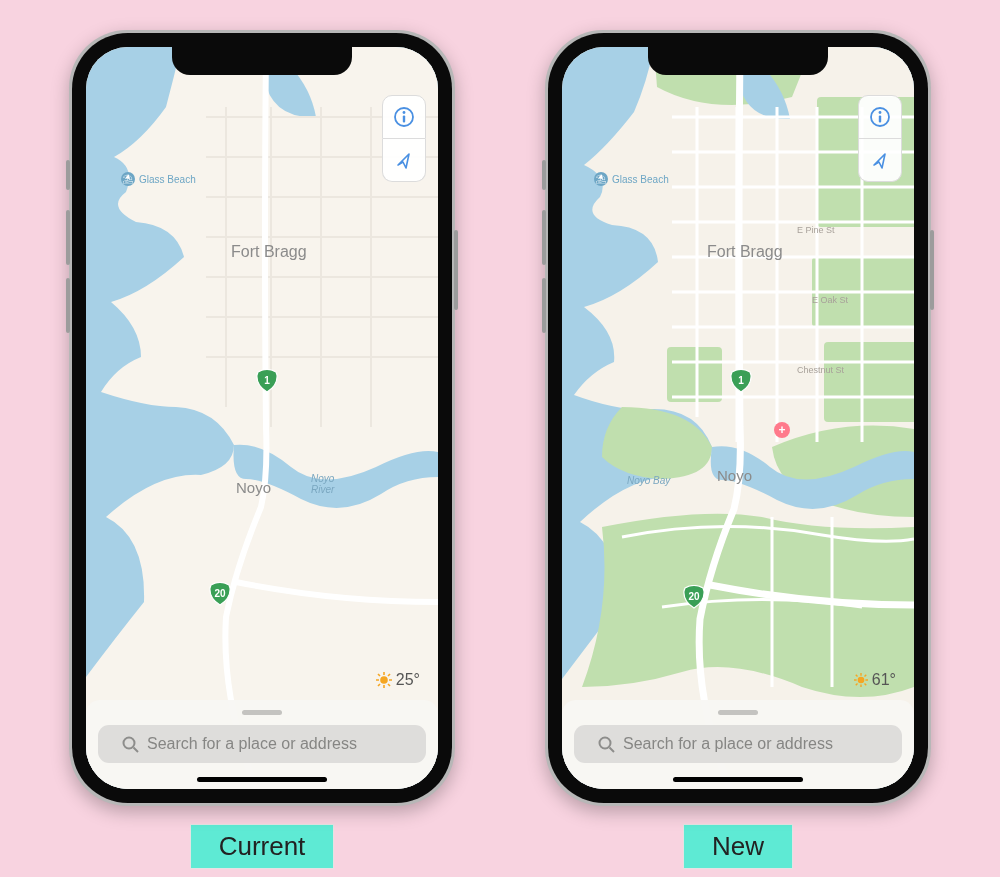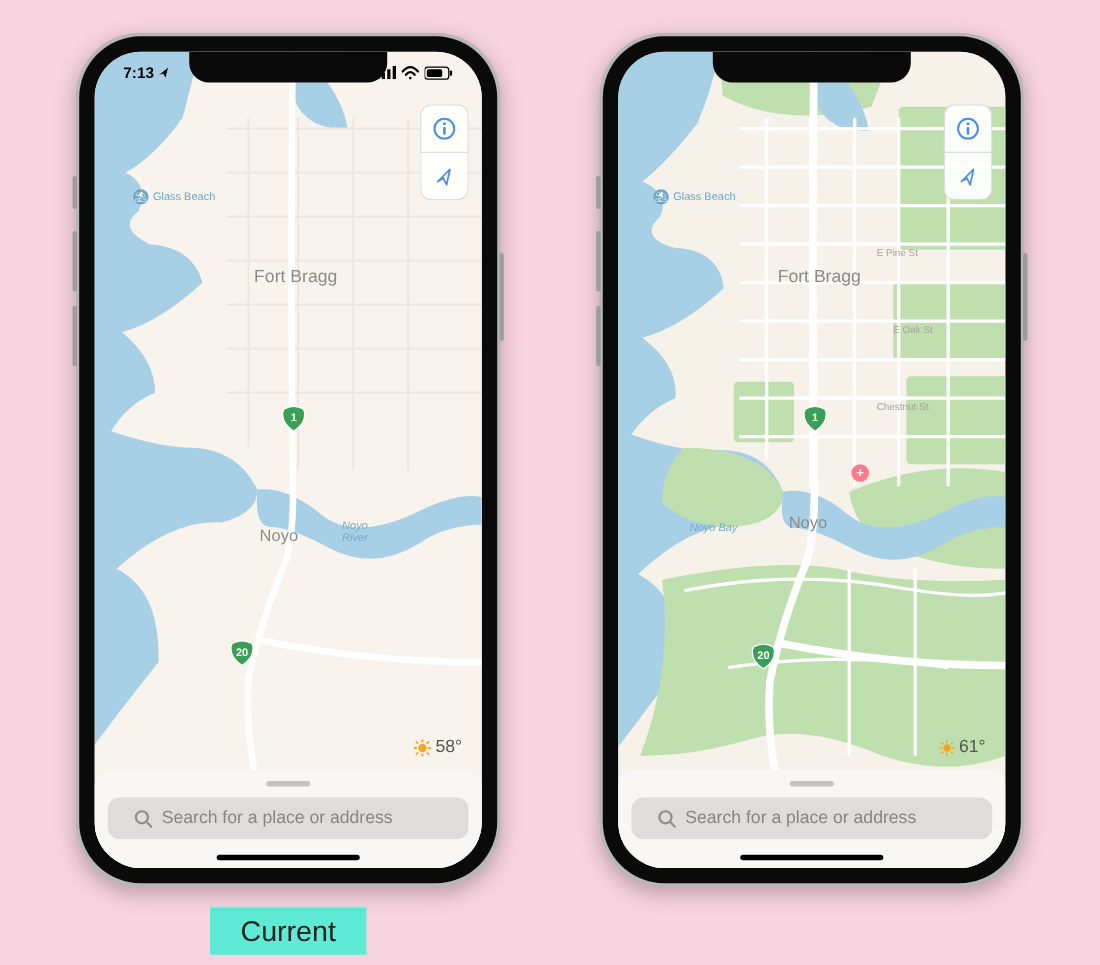--- a/index.html
+++ b/index.html
@@ -203,39 +203,20 @@
   <div class="col">
     <div class="phone">
       <div class="side-btn sb-left1"></div>
         <div class="side-btn sb-left2"></div>
       <div class="side-btn sb-left3"></div>
         <div class="side-btn sb-right"></div>
       <div class="phone-inner">
         <div class="screen">
           <div class="notch"></div>
 
-          <div class="status">
-            <div class="status-left">
-              <span>7:13</span>
-              <svg class="ico" width="12" height="12" viewBox="0 0 16 16">
-                  <use href="#loc-arrow-fill"></use>
-                </svg>
-            </div>
-            <div class="status-right">
-              <svg class="ico" width="18" height="12" viewBox="0 0 18 12" fill="currentColor">
-                  <use href="#sig"></use>
-                </svg>
-              <svg class="ico" width="16" height="14" viewBox="0 0 16 14">
-                  <use href="#wifi"></use>
-                </svg>
-              <svg class="ico" width="26" height="13" viewBox="0 0 26 13">
-                  <use href="#bat"></use>
-                </svg>
-            </div>
-          </div>
 
           <div class="map">
             <div class="water"></div>
             <div class="land">
               <svg viewBox="0 0 352 742" preserveAspectRatio="none">
                 <path fill="#f8f4ed" d="
                   M352 0 L95 0
                   Q88 30 80 60
                   Q55 95 28 110
                   Q50 120 40 145
@@ -311,21 +292,21 @@
               <svg width="18" height="18" viewBox="0 0 18 18">
                   <use href="#loc-arrow"></use>
                 </svg>
             </div>
           </div>
 
           <div class="weather" style="bottom:100px;top:auto;">
             <svg width="16" height="16" viewBox="0 0 16 16" style="color:#f5a623">
                 <use href="#sun"></use>
               </svg>
-            <span>58°</span>
+            <span>25°</span>
           </div>
 
           <div class="sheet">
             <div class="grabber"></div>
             <div class="search">
               <svg width="17" height="17" viewBox="0 0 17 17" style="color:#8d8d8b">
                   <use href="#search-i"></use>
                 </svg>
               <span>Search for a place or address</span>
             </div>
@@ -472,15 +453,16 @@
                   <use href="#search-i"></use>
                 </svg>
               <span>Search for a place or address</span>
             </div>
           </div>
 
           <div class="home-ind"></div>
         </div>
       </div>
     </div>
+    <div class="caption-box">New</div>
   </div>
 
 </div>
 
 </body></html>

